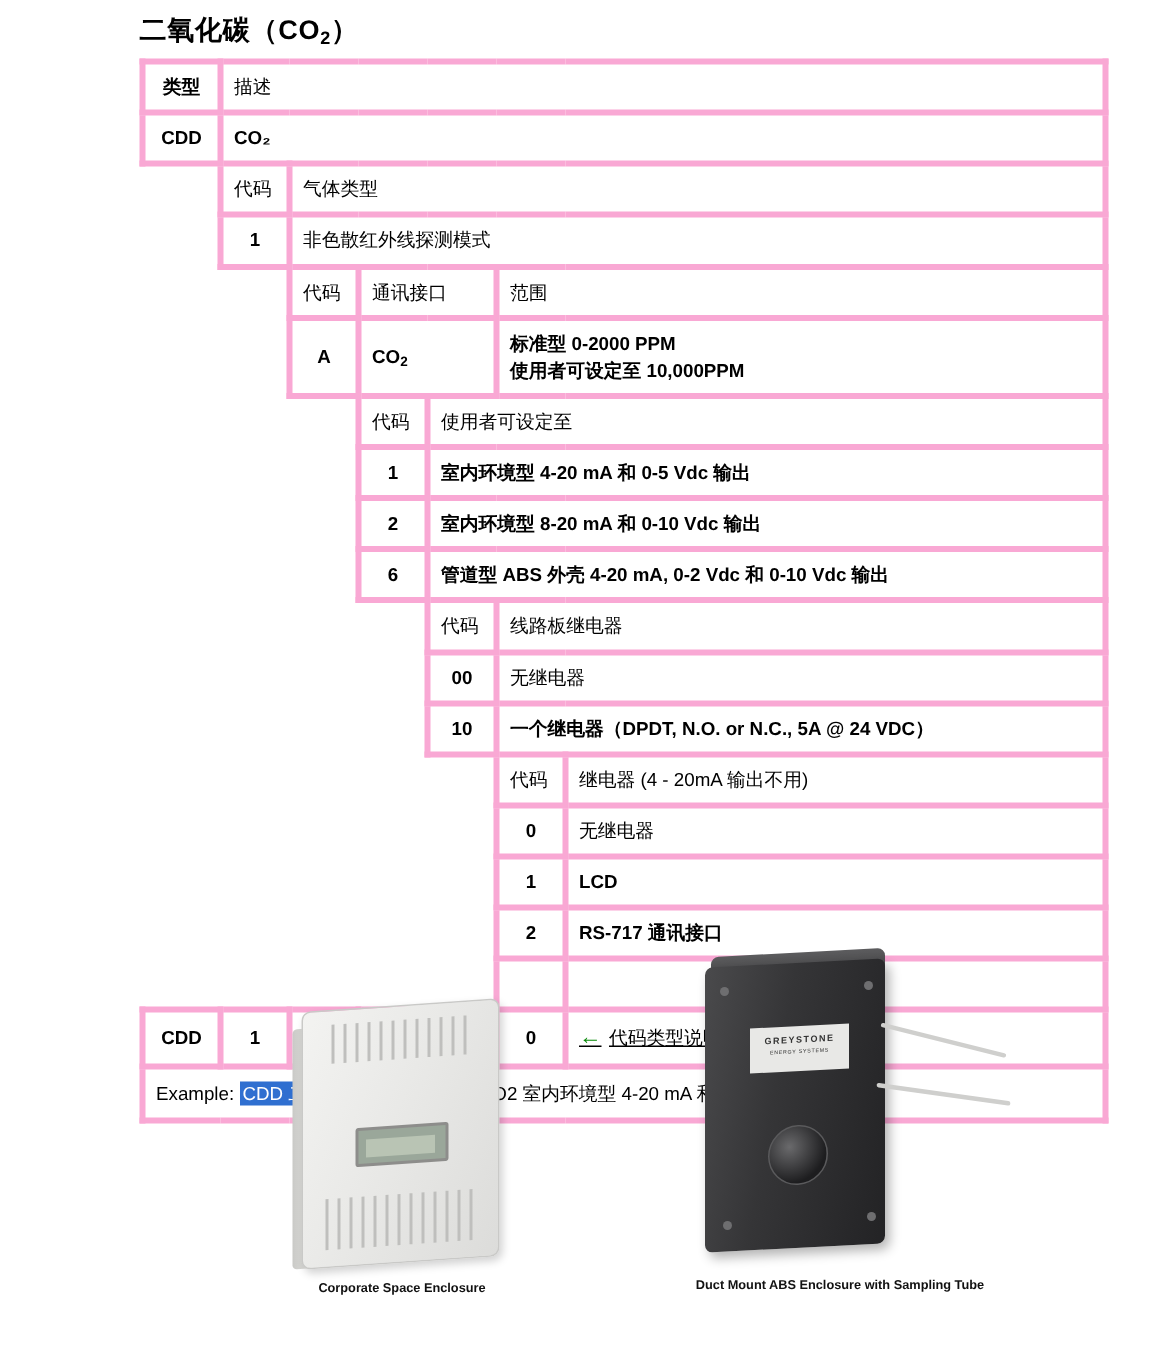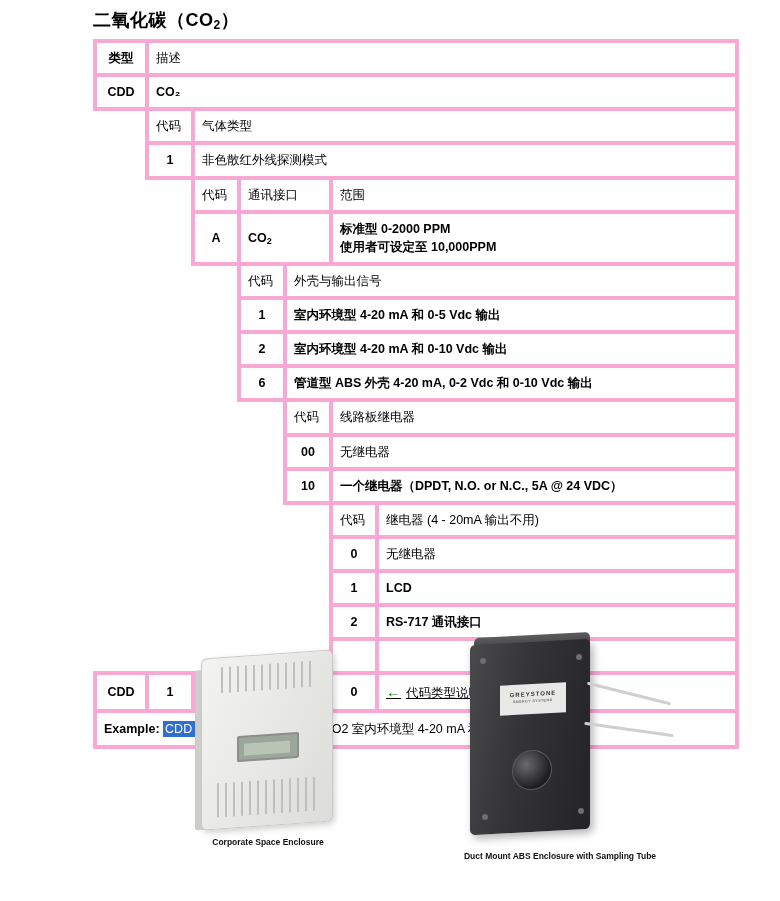--- a/index.html
+++ b/index.html
@@ -51,21 +51,21 @@
   .c-code { text-align: center; font-weight: bold; }
   .c-hdr { font-weight: normal; }
   .bold { font-weight: bold; }
   .nob { border: none !important; }
   .blank-cell { border: 1px solid #9a9a9a; }
   .sub { font-size: 9px; vertical-align: baseline; position: relative; top: 2px; }
   .example-row td {
     padding: 7px 7px;
     font-size: 12.5px;
   }
-  .example-label { font-weight: bold; }
+  .example-label { font-weight: normal; }
   .hl {
     background: #2f6fd0;
     color: #ffffff;
     padding: 1px 2px;
   }
   .arrow-cell {
     white-space: nowrap;
     text-decoration: underline;
   }
   .arrow {
@@ -282,29 +282,29 @@
         </td>
         <td colspan="2" class="bold">
           <div>标准型 0-2000 PPM</div>
           <div>使用者可设定至 10,000PPM</div>
         </td>
       </tr>
 
       <tr>
         <td rowspan="12" class="nob"></td>
         <td class="c-hdr" style="text-align:left">代码</td>
-        <td colspan="3">外壳与输出信号</td>
+        <td colspan="3">使用者可设定至</td>
       </tr>
       <tr>
         <td class="c-code">1</td>
         <td colspan="3" class="bold">室内环境型 4-20 mA 和 0-5 Vdc 输出</td>
       </tr>
       <tr>
         <td class="c-code">2</td>
-        <td colspan="3" class="bold">室内环境型 4-20 mA 和 0-10 Vdc 输出</td>
+        <td colspan="3" class="bold">室内环境型 8-20 mA 和 0-10 Vdc 输出</td>
       </tr>
       <tr>
         <td class="c-code">6</td>
         <td colspan="3" class="bold">管道型 ABS 外壳   4-20 mA, 0-2 Vdc 和 0-10 Vdc 输出</td>
       </tr>
 
       <tr>
         <td rowspan="8" class="nob"></td>
         <td class="c-hdr" style="text-align:left">代码</td>
         <td colspan="2">线路板继电器</td>
@@ -357,21 +357,21 @@
           <span class="example-label">Example:</span>
           <span class="hl">CDD 二氧化碳探测器</span>
           <span>NDIR CO2 室内环境型 4-20 mA 和 0-5 Vdc 输出</span>
         </td>
       </tr>
     </tbody>
   </table>
 
   <div class="photos">
 
-    <div class="photo-box" style="left:178px; top:0px; width:180px;">
+    <div class="photo-box" style="left:178px; top:16px; width:180px;">
       <div class="wall-sensor">
         <div class="ws-side"></div>
         <div class="ws-body"></div>
         <div class="vents-top">
           <div class="vent" style="left:2px"></div>
             <div class="vent" style="left:10px"></div>
           <div class="vent" style="left:18px"></div>
             <div class="vent" style="left:26px"></div>
           <div class="vent" style="left:34px"></div>
             <div class="vent" style="left:42px"></div>

